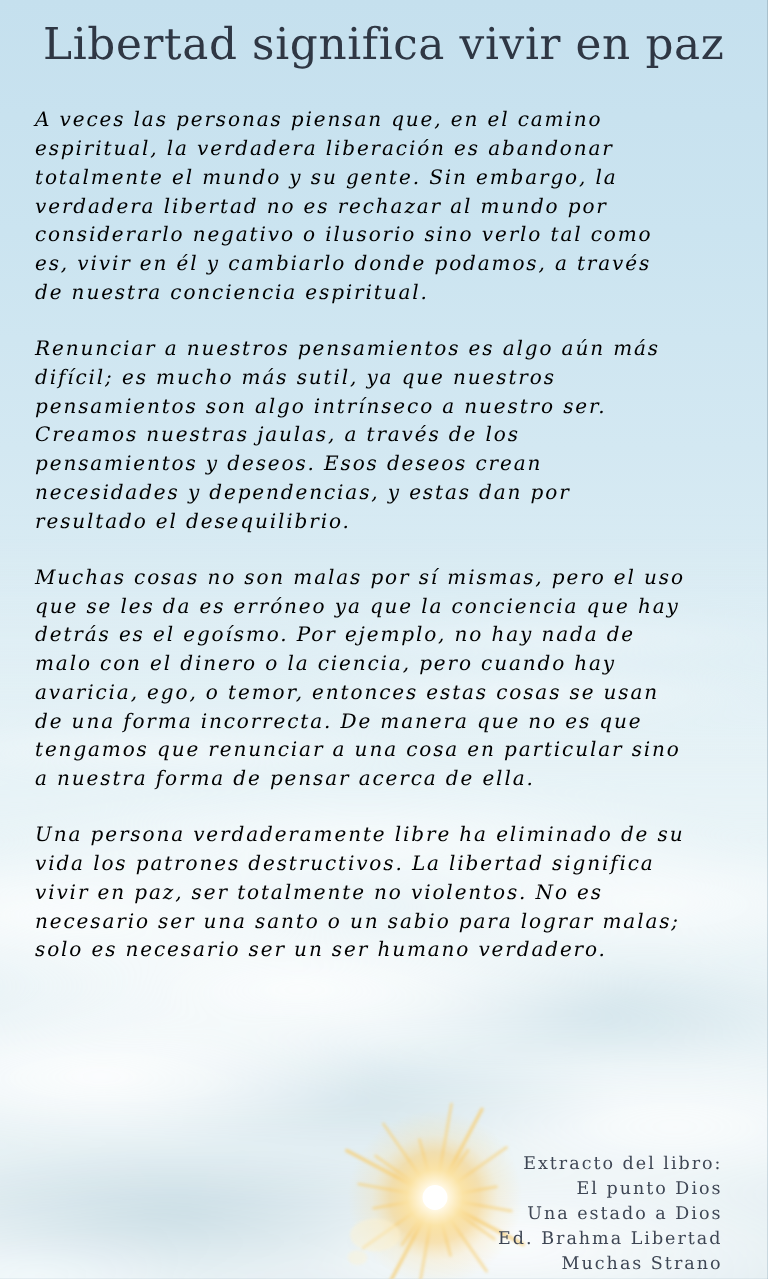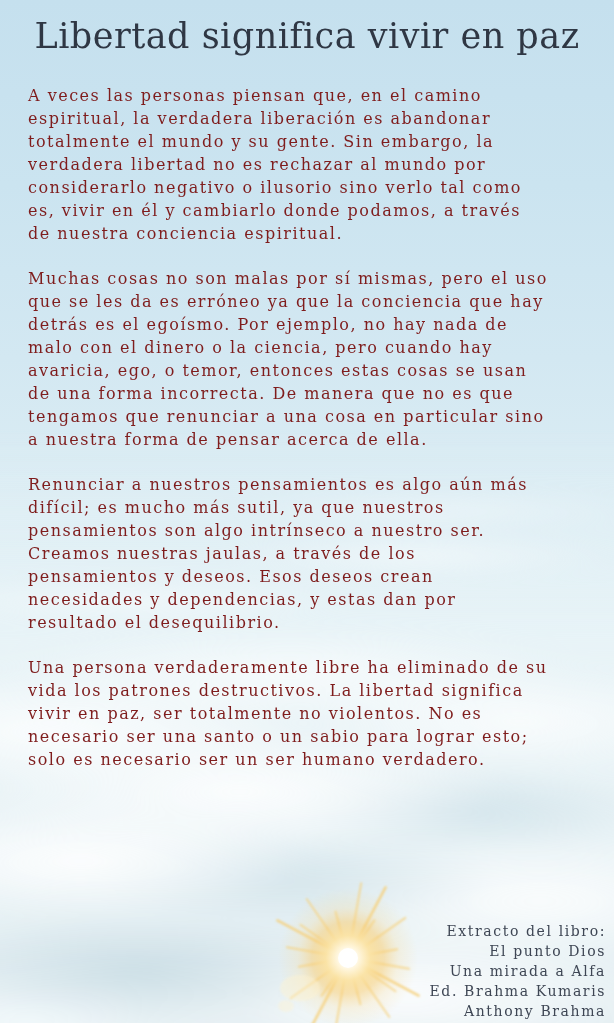--- a/index.html
+++ b/index.html
@@ -54,26 +54,27 @@
     line-height: 42px;
     font-weight: 500;
     letter-spacing: 0.5px;
     color: #2f3744;
   }
   .para {
     margin: 0 16px 22px 28px;
     font-size: 16px;
     line-height: 23px;
     letter-spacing: 1.5px;
-    color: #7f1d1d;
+    color: #000000;
     white-space: pre-line;
+    font-style: italic;
   }
   .attribution {
     position: absolute;
-    right: 8px;
+    right: 36px;
     top: 921px;
     text-align: right;
     font-size: 14px;
     line-height: 20px;
     letter-spacing: 1.6px;
     color: #3e4654;
   }
 </style>
 </head>
 <body>
@@ -117,42 +118,42 @@
   <div class="content">
     <h1 class="title">Libertad significa vivir en paz</h1>
 
     <p class="para">A veces las personas piensan que, en el camino
 espiritual, la verdadera liberación es abandonar
 totalmente el mundo y su gente. Sin embargo, la
 verdadera libertad no es rechazar al mundo por
 considerarlo negativo o ilusorio sino verlo tal como
 es, vivir en él y cambiarlo donde podamos, a través
 de nuestra conciencia espiritual.</p>
+    <p class="para">Renunciar a nuestros pensamientos es algo aún más
+difícil; es mucho más sutil, ya que nuestros
+pensamientos son algo intrínseco a nuestro ser.
+Creamos nuestras jaulas, a través de los
+pensamientos y deseos. Esos deseos crean
+necesidades y dependencias, y estas dan por
+resultado el desequilibrio.</p>
     <p class="para">Muchas cosas no son malas por sí mismas, pero el uso
 que se les da es erróneo ya que la conciencia que hay
 detrás es el egoísmo. Por ejemplo, no hay nada de
 malo con el dinero o la ciencia, pero cuando hay
 avaricia, ego, o temor, entonces estas cosas se usan
 de una forma incorrecta. De manera que no es que
 tengamos que renunciar a una cosa en particular sino
 a nuestra forma de pensar acerca de ella.</p>
-    <p class="para">Renunciar a nuestros pensamientos es algo aún más
-difícil; es mucho más sutil, ya que nuestros
-pensamientos son algo intrínseco a nuestro ser.
-Creamos nuestras jaulas, a través de los
-pensamientos y deseos. Esos deseos crean
-necesidades y dependencias, y estas dan por
-resultado el desequilibrio.</p>
     <p class="para">Una persona verdaderamente libre ha eliminado de su
 vida los patrones destructivos. La libertad significa
 vivir en paz, ser totalmente no violentos. No es
-necesario ser una santo o un sabio para lograr esto;
+necesario ser una santo o un sabio para lograr malas;
 solo es necesario ser un ser humano verdadero.</p>
 
     <div class="attribution">
       <div>Extracto del libro:</div>
       <div>El punto Dios</div>
-      <div>Una mirada a Alfa</div>
-      <div>Ed. Brahma Kumaris</div>
-      <div>Anthony Brahma</div>
+      <div>Una estado a Dios</div>
+      <div>Ed. Brahma Libertad</div>
+      <div>Muchas Strano</div>
     </div>
   </div>
 </div>
 
 </body></html>

